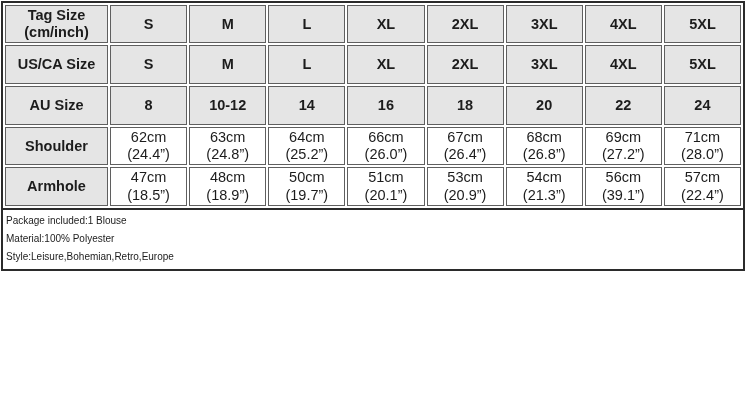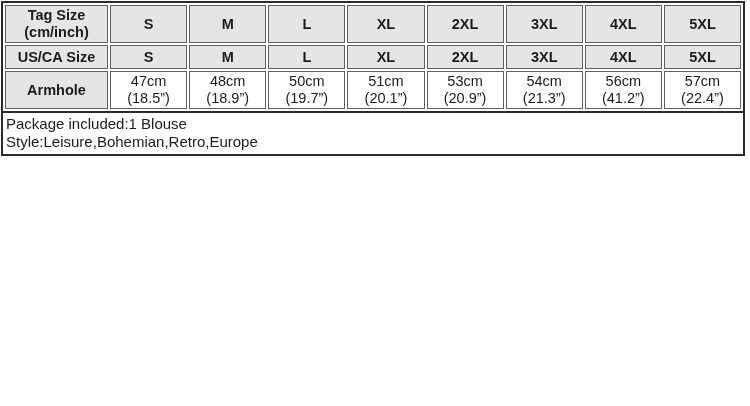--- a/index.html
+++ b/index.html
@@ -29,32 +29,32 @@
     vertical-align: middle;
     font-size: 14.5px;
     line-height: 1.18;
     padding: 1px 0;
     white-space: pre-line;
     font-weight: normal;
   }
   td.label { background: #e5e5e5; font-weight: bold; }
   tr.hdr td { background: #e5e5e5; font-weight: bold; }
   tr.r-tag  td { height: 30px; }
-  tr.r-size td { height: 24px; }
+  tr.r-size td { height: 39px; }
   tr.r-meas td { height: 36px; }
 
   .footer {
     width: 744px;
     border: 2px solid #2b2b2b;
     border-top: none;
     padding: 2px 4px 3px 3px;
     background: #ffffff;
   }
   .detail-line {
-    font-size: 15px;
+    font-size: 10px;
     line-height: 18px;
     white-space: nowrap;
   }
 </style>
 </head>
 <body>
 
 <div class="sheet">
 
   <table class="size-chart">
@@ -86,40 +86,71 @@
         <td class="label">US/CA Size</td>
         <td>S</td>
         <td>M</td>
         <td>L</td>
         <td>XL</td>
         <td>2XL</td>
         <td>3XL</td>
         <td>4XL</td>
         <td>5XL</td>
       </tr>
+      <tr class="hdr r-size">
+        <td class="label">AU Size</td>
+        <td>8</td>
+        <td>10-12</td>
+        <td>14</td>
+        <td>16</td>
+        <td>18</td>
+        <td>20</td>
+        <td>22</td>
+        <td>24</td>
+      </tr>
+      <tr class="r-meas">
+        <td class="label">Shoulder</td>
+        <td>62cm
+(24.4”)</td>
+        <td>63cm
+(24.8”)</td>
+        <td>64cm
+(25.2”)</td>
+        <td>66cm
+(26.0”)</td>
+        <td>67cm
+(26.4”)</td>
+        <td>68cm
+(26.8”)</td>
+        <td>69cm
+(27.2”)</td>
+        <td>71cm
+(28.0”)</td>
+      </tr>
       <tr class="r-meas">
         <td class="label">Armhole</td>
         <td>47cm
 (18.5”)</td>
         <td>48cm
 (18.9”)</td>
         <td>50cm
 (19.7”)</td>
         <td>51cm
 (20.1”)</td>
         <td>53cm
 (20.9”)</td>
         <td>54cm
 (21.3”)</td>
         <td>56cm
-(41.2”)</td>
+(39.1”)</td>
         <td>57cm
 (22.4”)</td>
       </tr>
     </tbody>
   </table>
 
   <div class="footer">
     <div class="detail-line">Package included:1 Blouse</div>
+    <div class="detail-line">Material:100% Polyester</div>
     <div class="detail-line">Style:Leisure,Bohemian,Retro,Europe</div>
   </div>
 
 </div>
 
 </body></html>

